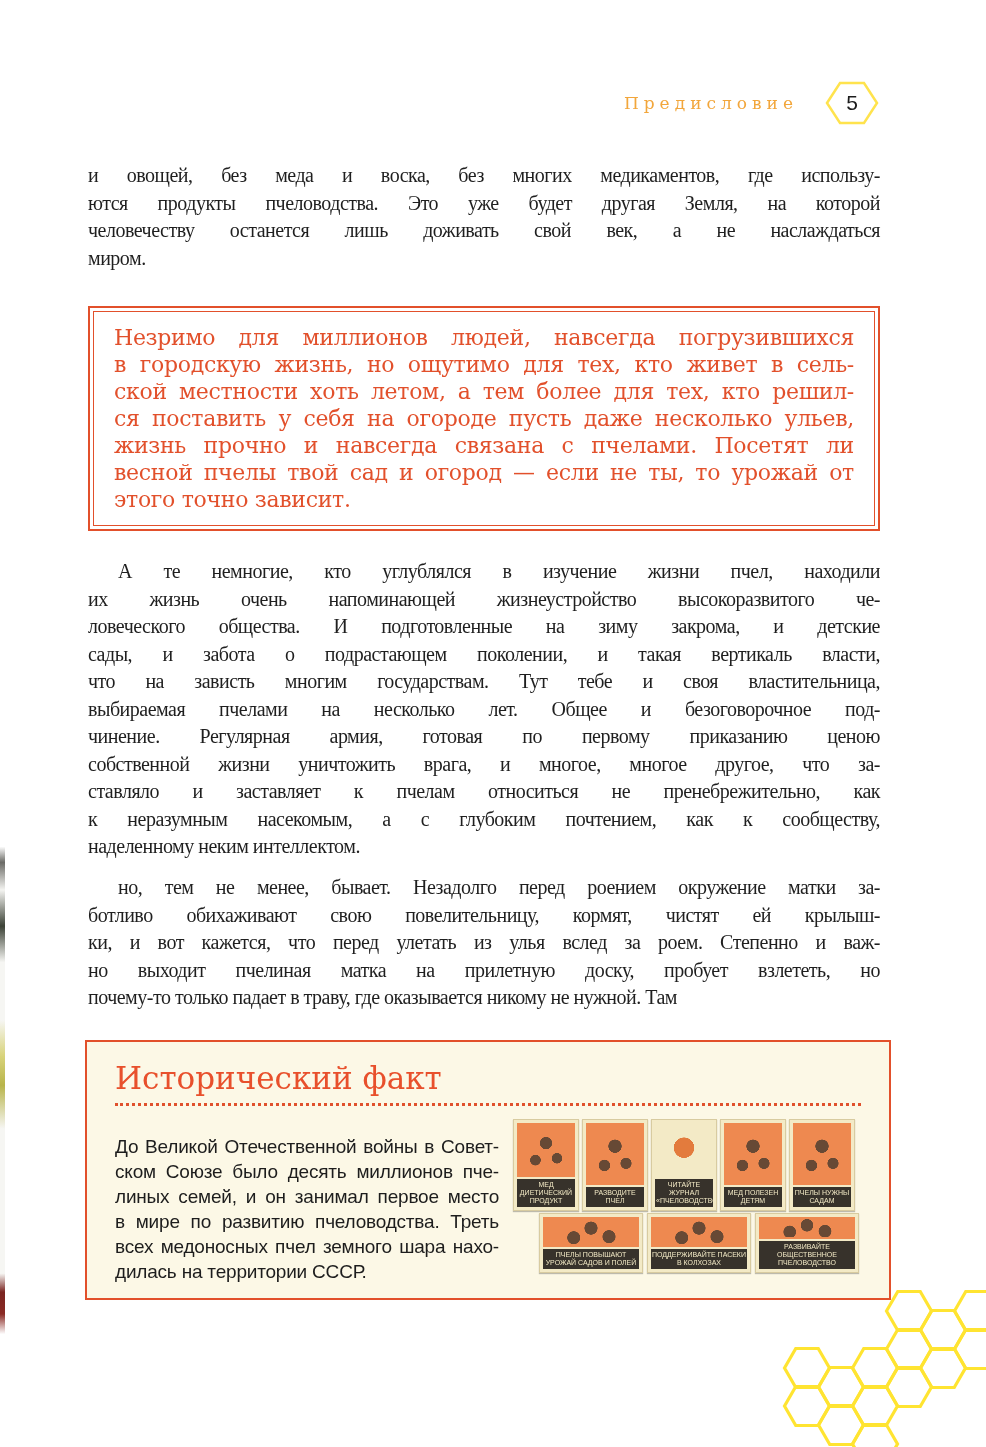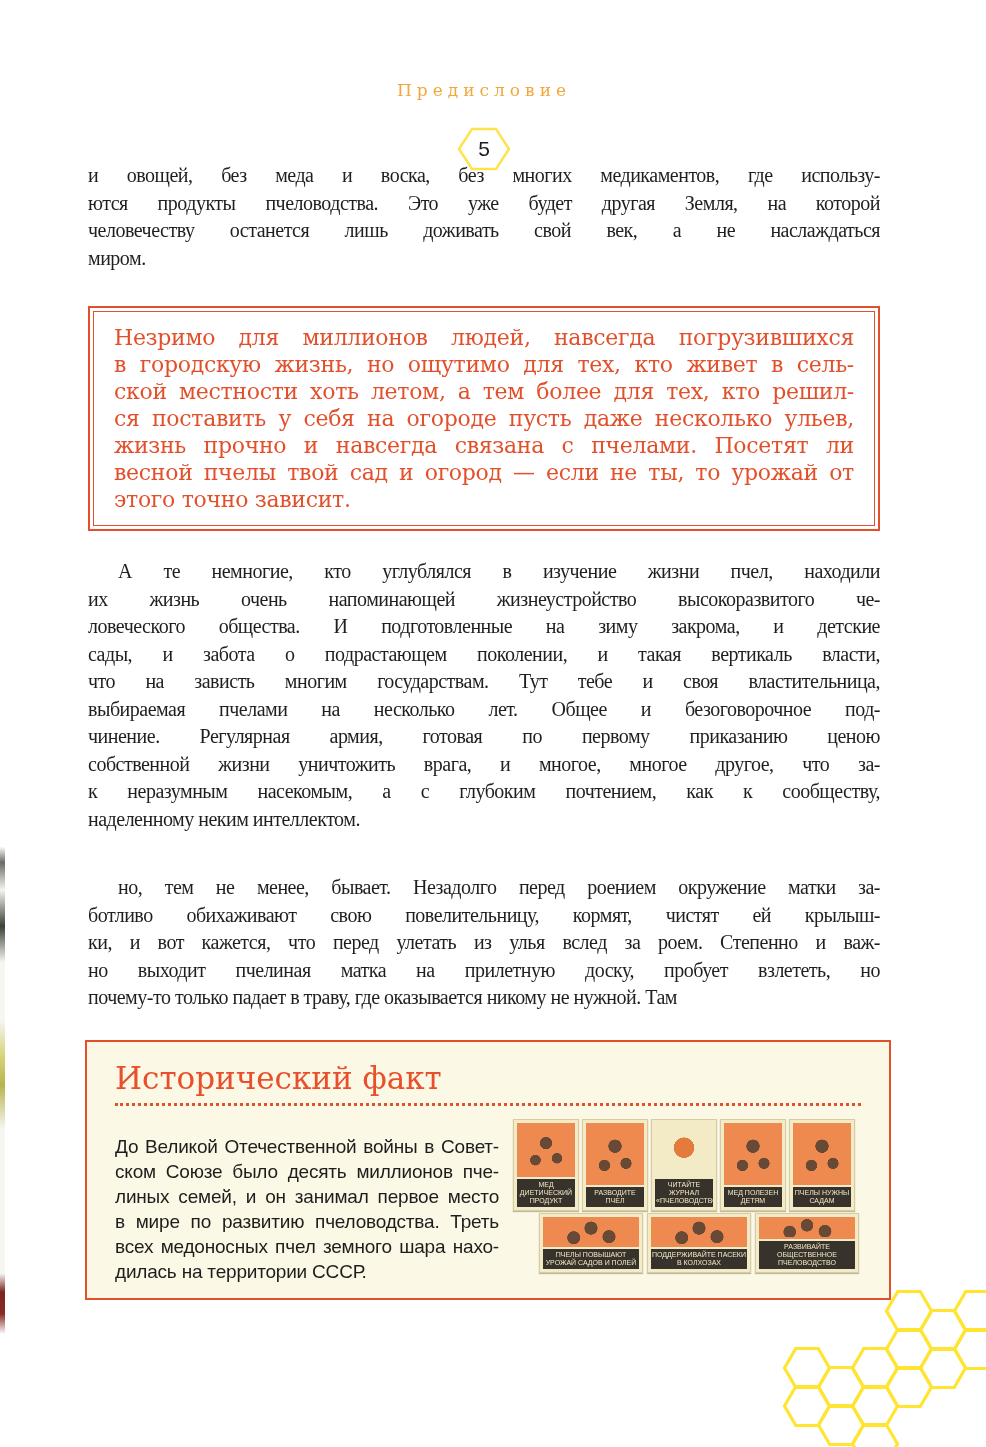--- a/index.html
+++ b/index.html
@@ -26,21 +26,21 @@
       #b8b44a 75.0%,
       #f6f6f3 78.0%,
       #f6f6f3 88.0%,
       #7a2420 89.3%,
       #8a2a24 90.8%,
       rgba(255,255,255,0) 92.2%);
   }
   
   .hdr{
     position:absolute;top:80px;left:88px;width:792px;
-    display:flex;justify-content:flex-end;align-items:center;gap:26px;flex-direction:column;
+    display:flex;justify-content:flex-end;align-items:center;gap:26px;
   }
   .hdr-title{
     font-family:"DejaVu Serif", serif;
     font-size:17px;letter-spacing:5px;color:#f2a63b;font-weight:500;
   }
   .hex-badge{position:relative;width:56px;height:46px;}
   .hex-badge svg{position:absolute;inset:0;}
   .hex-badge .num{
     position:absolute;inset:0;display:flex;align-items:center;justify-content:center;
     font-family:"Liberation Sans", sans-serif;font-size:21px;color:#1c1c1c;
@@ -162,20 +162,21 @@
 
   <div class="para indent" id="p2">
       <div class="tl">А те немногие, кто углублялся в изучение жизни пчел, находили</div>
       <div class="tl">их жизнь очень напоминающей жизнеустройство высокоразвитого че-</div>
       <div class="tl">ловеческого общества. И подготовленные на зиму закрома, и детские</div>
       <div class="tl">сады, и забота о подрастающем поколении, и такая вертикаль власти,</div>
       <div class="tl">что на зависть многим государствам. Тут тебе и своя властительница,</div>
       <div class="tl">выбираемая пчелами на несколько лет. Общее и безоговорочное под-</div>
       <div class="tl">чинение. Регулярная армия, готовая по первому приказанию ценою</div>
       <div class="tl">собственной жизни уничтожить врага, и многое, многое другое, что за-</div>
+      <div class="tl">ставляло и заставляет к пчелам относиться не пренебрежительно, как</div>
       <div class="tl">к неразумным насекомым, а с глубоким почтением, как к сообществу,</div>
       <div class="tl last">наделенному неким интеллектом.</div>
     </div>
 
   <div class="para indent" id="p3">
       <div class="tl">но, тем не менее, бывает. Незадолго перед роением окружение матки за-</div>
       <div class="tl">ботливо обихаживают свою повелительницу, кормят, чистят ей крылыш-</div>
       <div class="tl">ки, и вот кажется, что перед улетать из улья вслед за роем. Степенно и важ-</div>
       <div class="tl">но выходит пчелиная матка на прилетную доску, пробует взлететь, но</div>
       <div class="tl last">почему-то только падает в траву, где оказывается никому не нужной. Там</div>

